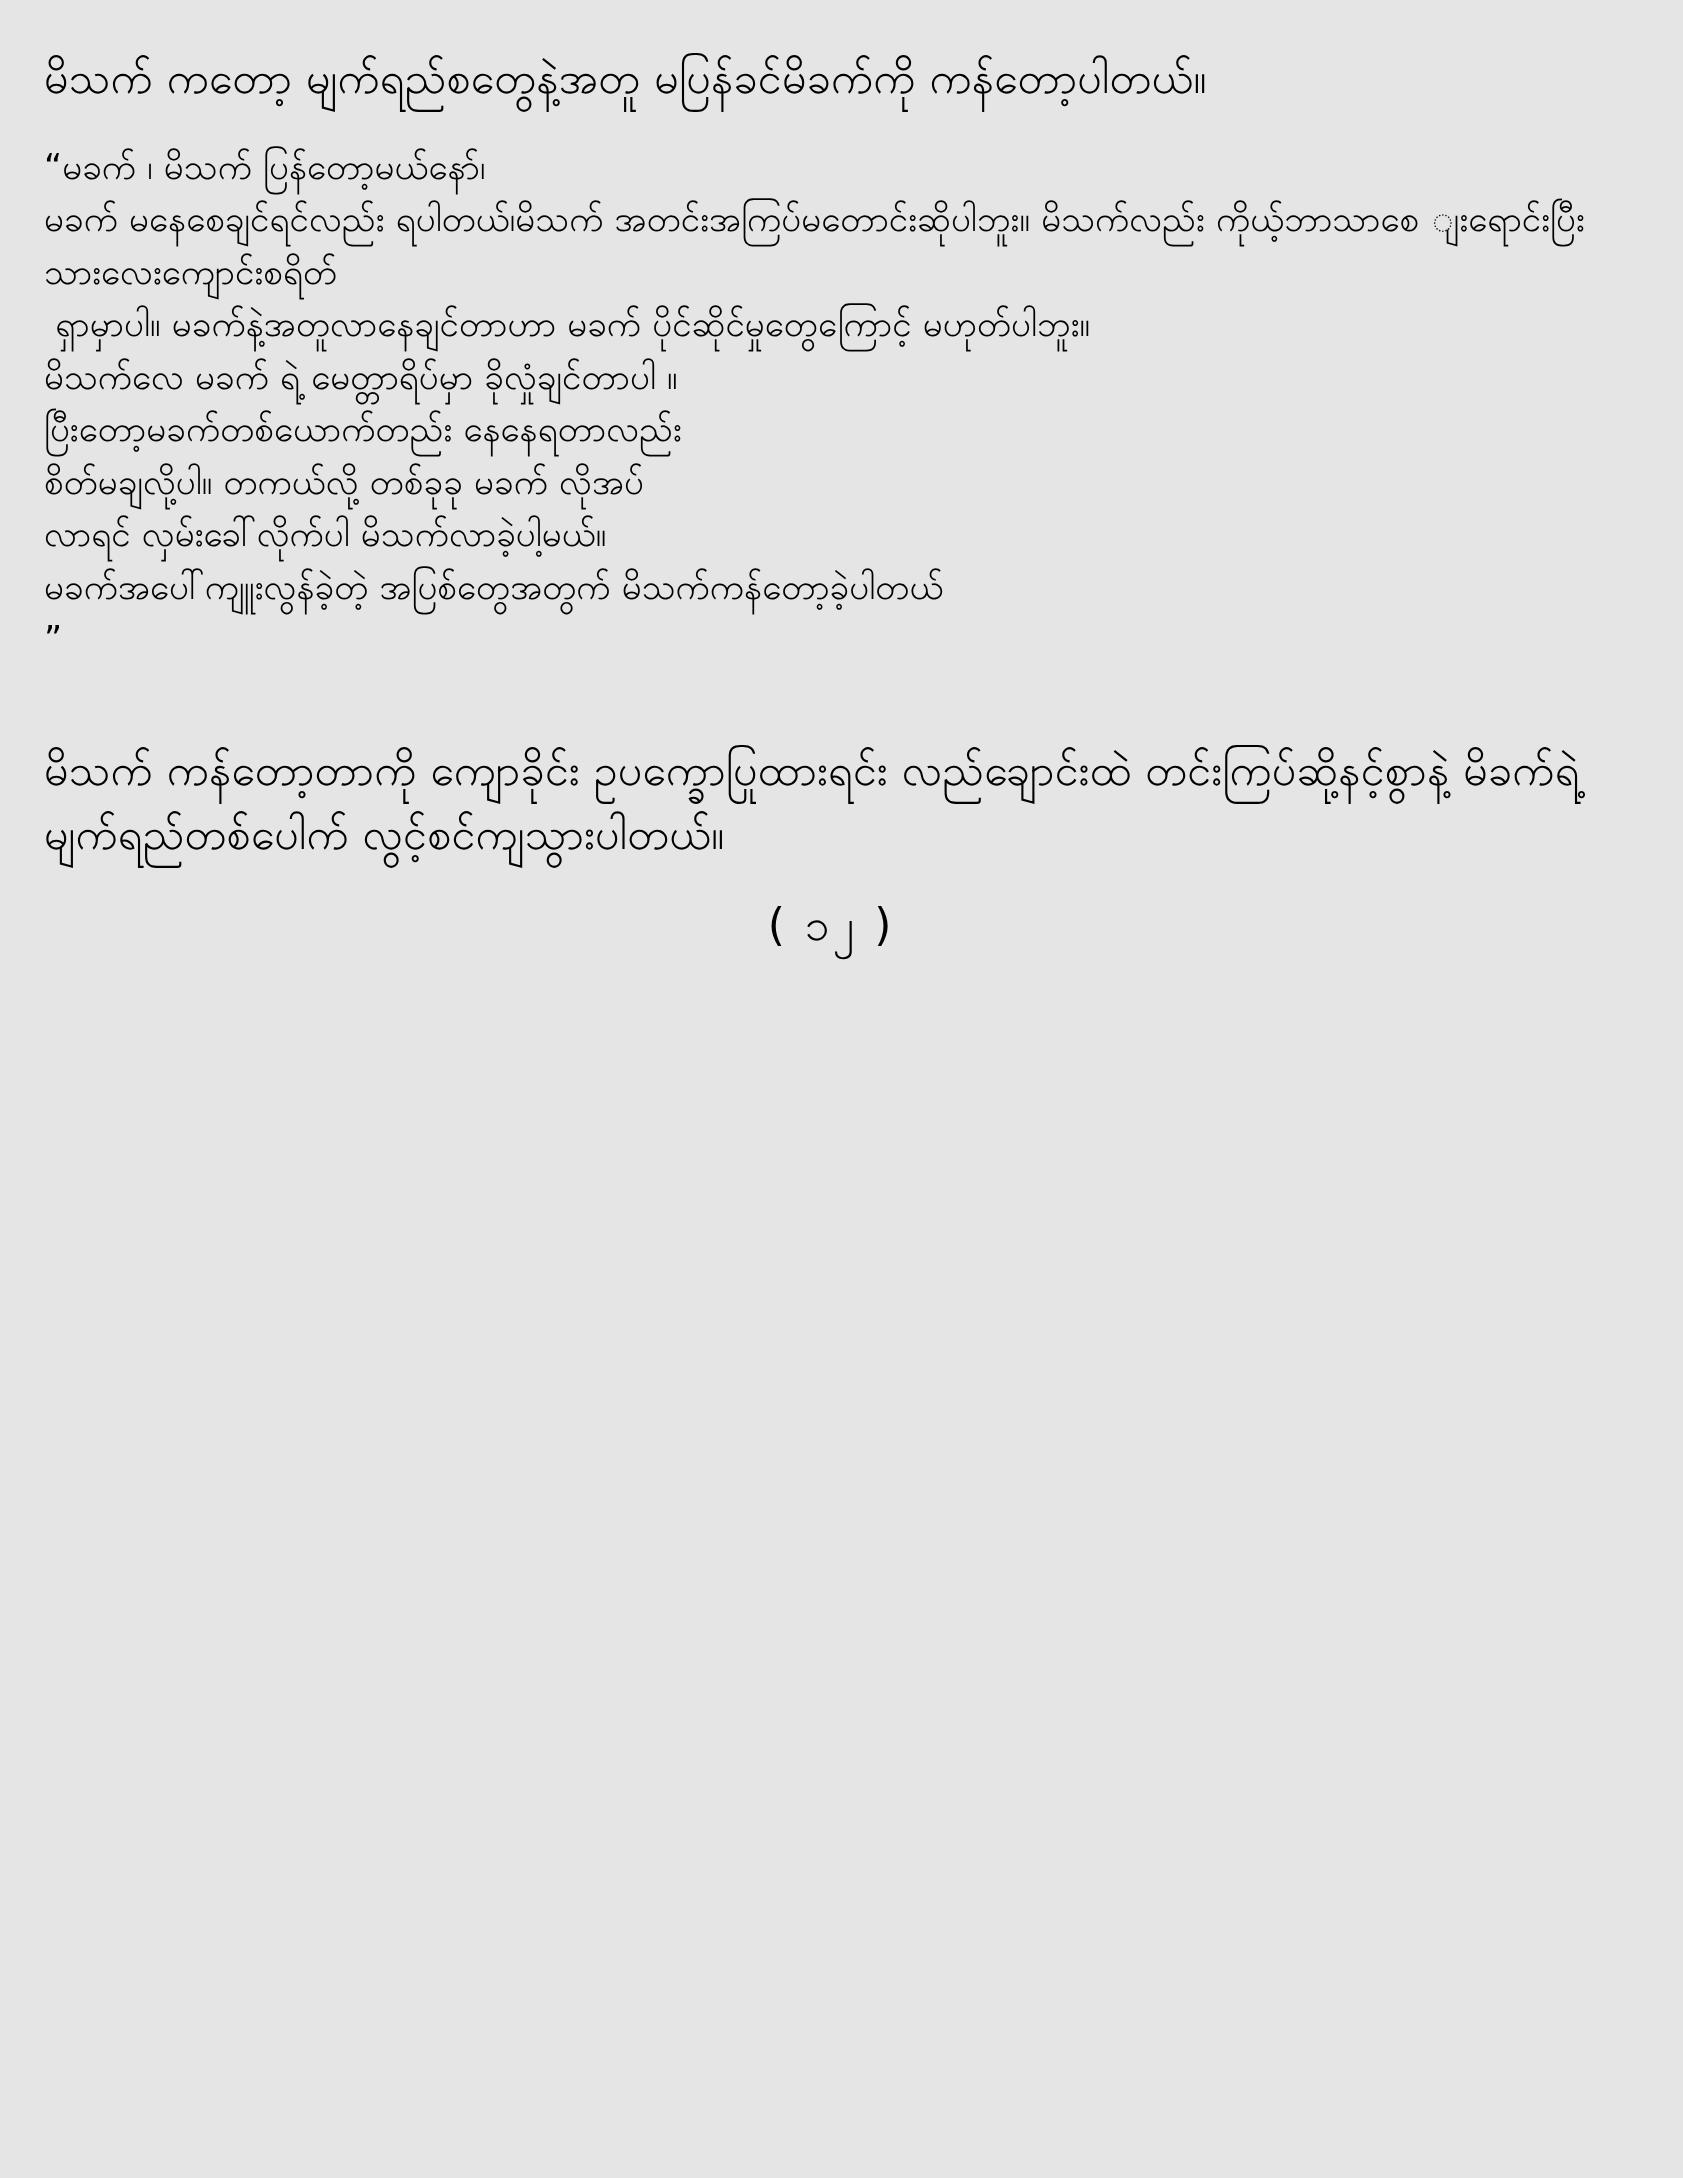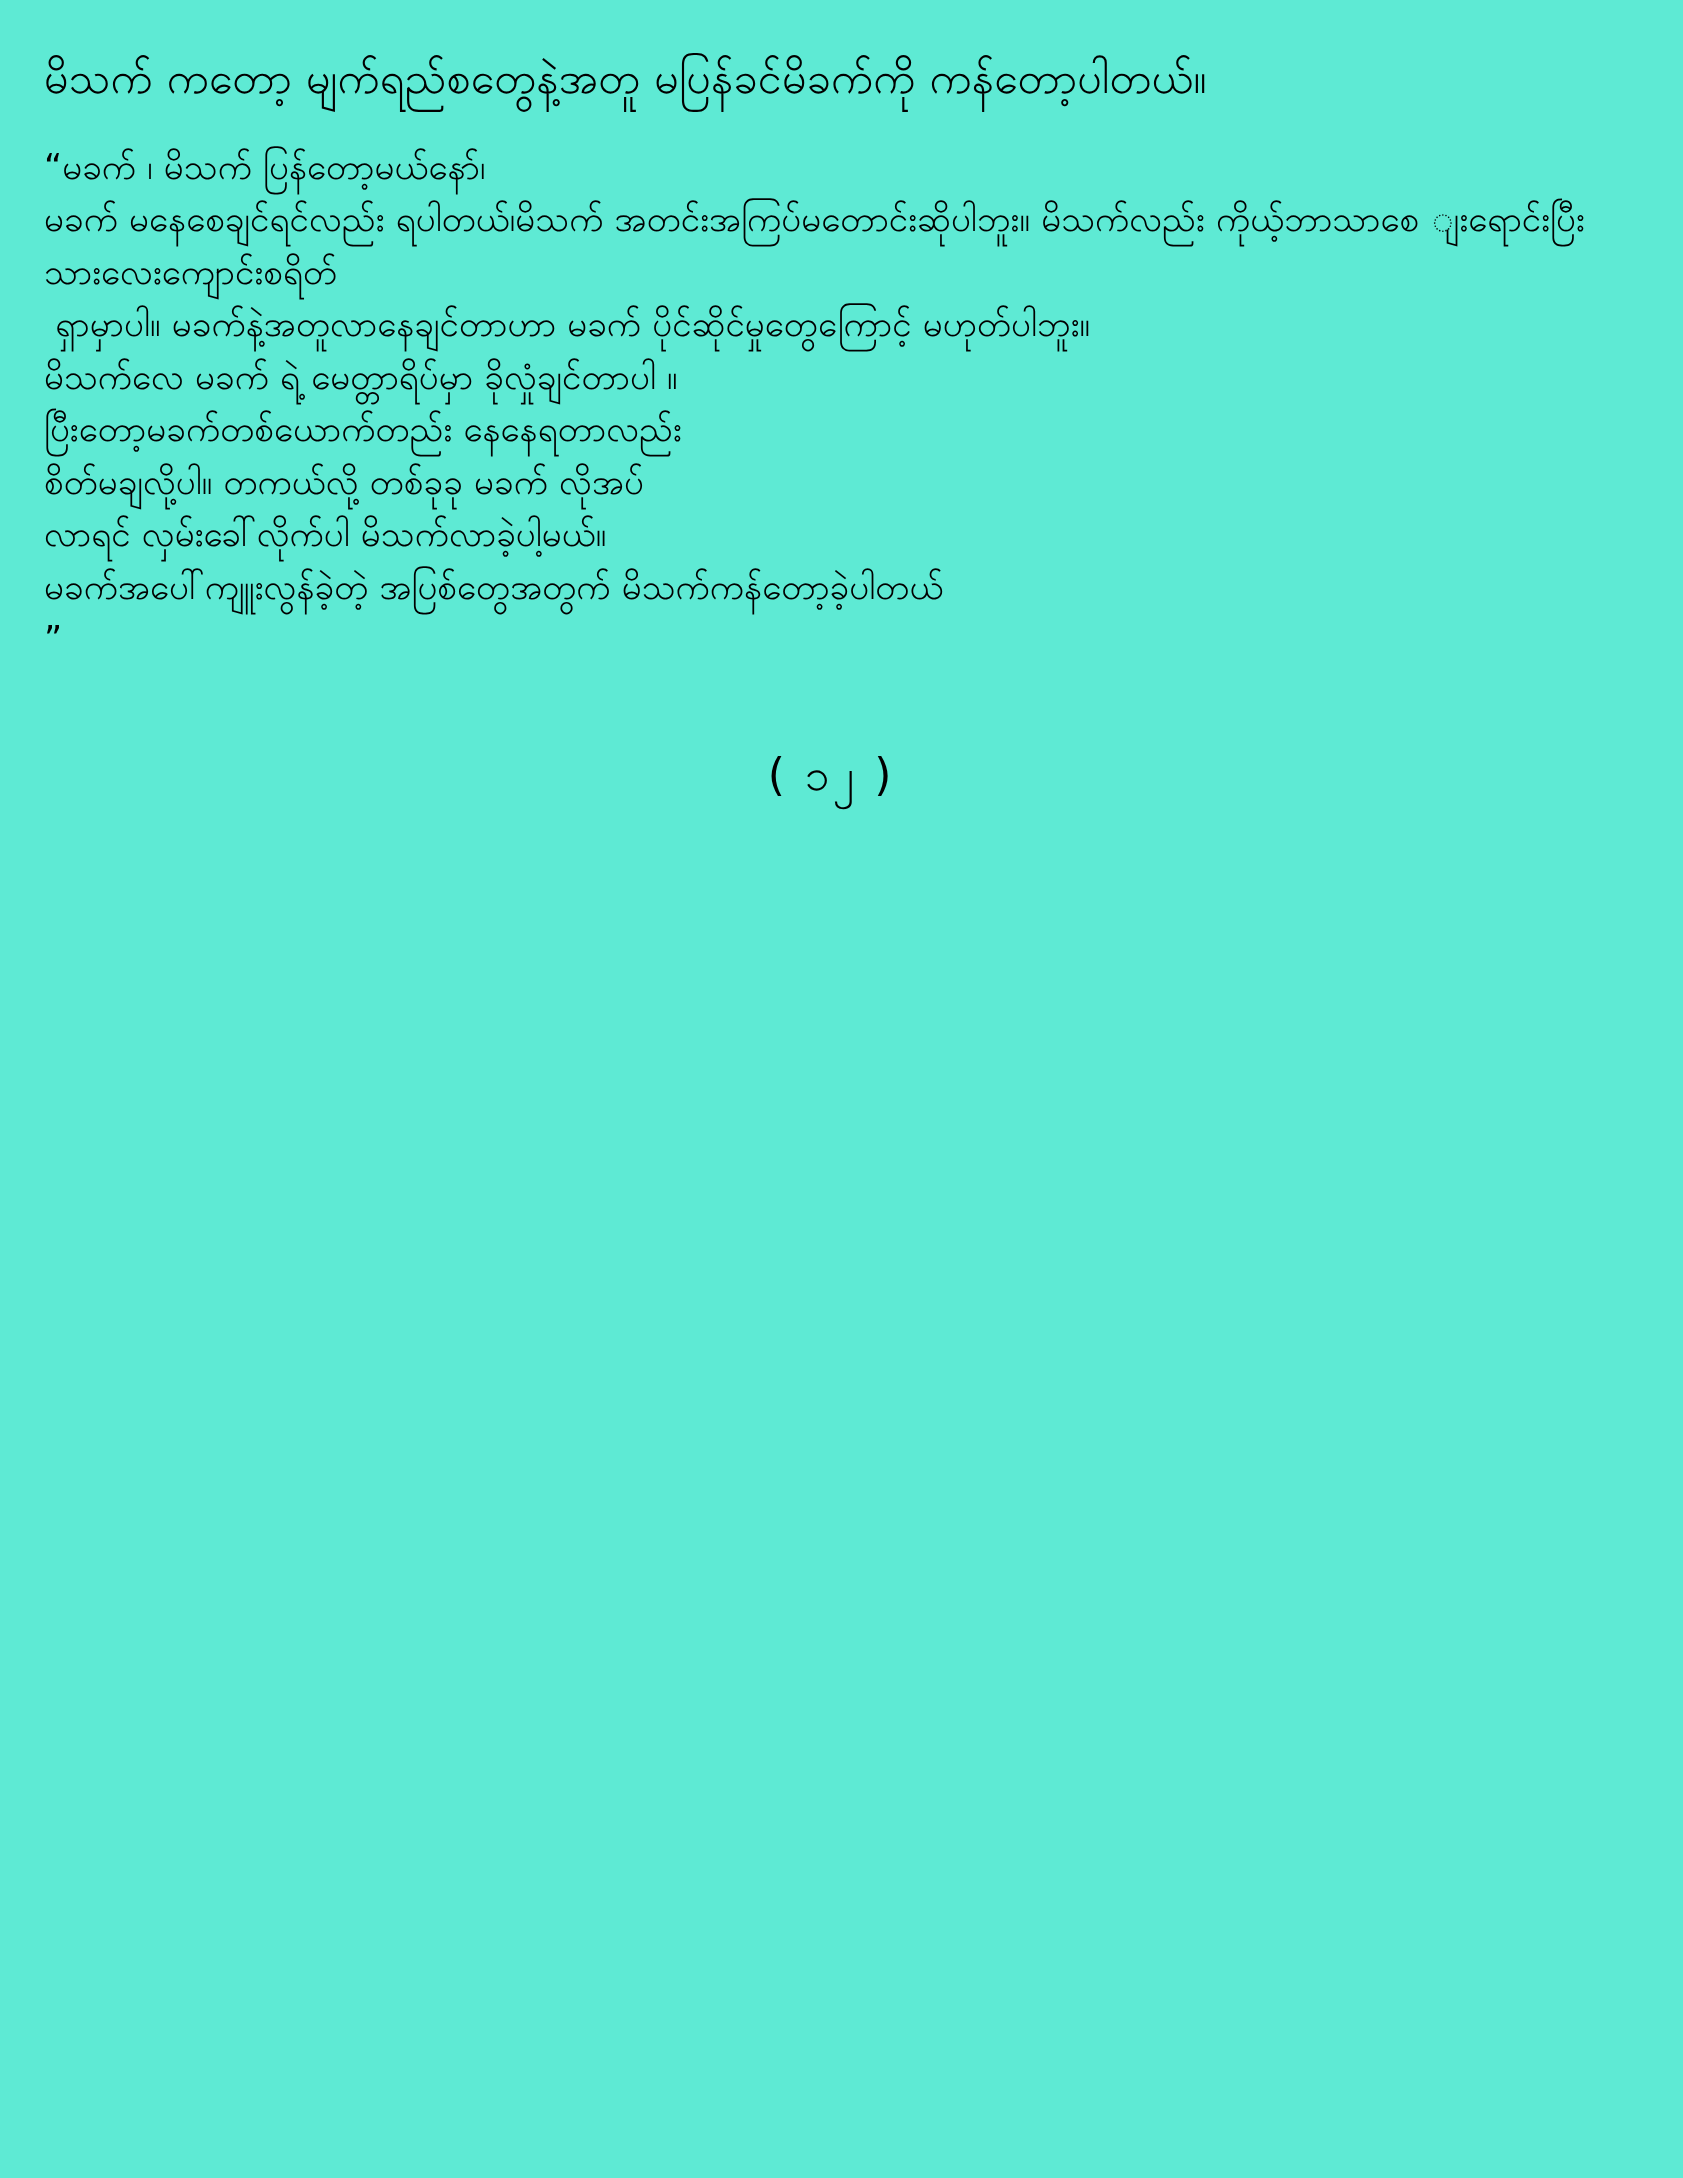--- a/index.html
+++ b/index.html
@@ -11,21 +11,21 @@
     width: 1683px;
     min-height: 2178px;
     font-family: "DejaVu Sans", sans-serif;
     color: #000000;
   }
   .page {
     box-sizing: border-box;
     width: 1683px;
     min-height: 2178px;
     padding: 46px 65px 40px 44px;
-    background: #5eead4;
+    background: #e5e5e5;
   }
   .para {
     font-size: 43px;
     line-height: 1.50;
     letter-spacing: 0.2px;
     margin: 0 0 30px 0;
     white-space: pre-wrap;
     word-wrap: break-word;
     font-weight: 400;
   }
@@ -66,18 +66,19 @@
  ရှာမှာပါ။ မခက်နဲ့အတူလာနေချင်တာဟာ မခက် ပိုင်ဆိုင်မှုတွေကြောင့် မဟုတ်ပါဘူး။
 မိသက်လေ မခက် ရဲ့ မေတ္တာရိပ်မှာ ခိုလှုံချင်တာပါ ။
 ပြီးတော့မခက်တစ်ယောက်တည်း နေနေရတာလည်း
 စိတ်မချလို့ပါ။ တကယ်လို့ တစ်ခုခု မခက် လိုအပ်
 လာရင် လှမ်းခေါ်လိုက်ပါ မိသက်လာခဲ့ပါ့မယ်။
 မခက်အပေါ်ကျူးလွန်ခဲ့တဲ့ အပြစ်တွေအတွက် မိသက်ကန်တော့ခဲ့ပါတယ်
 ”</div>
 
   <div class="spacer"></div>
 
+  <p class="para">မိသက် ကန်တော့တာကို ကျောခိုင်း ဥပက္ခောပြုထားရင်း လည်ချောင်းထဲ တင်းကြပ်ဆို့နင့်စွာနဲ့ မိခက်ရဲ့ မျက်ရည်တစ်ပေါက် လွင့်စင်ကျသွားပါတယ်။</p>
 
 
   <p class="pagenum">( ၁၂ )</p>
 
 </div>
 
 
 </body></html>

